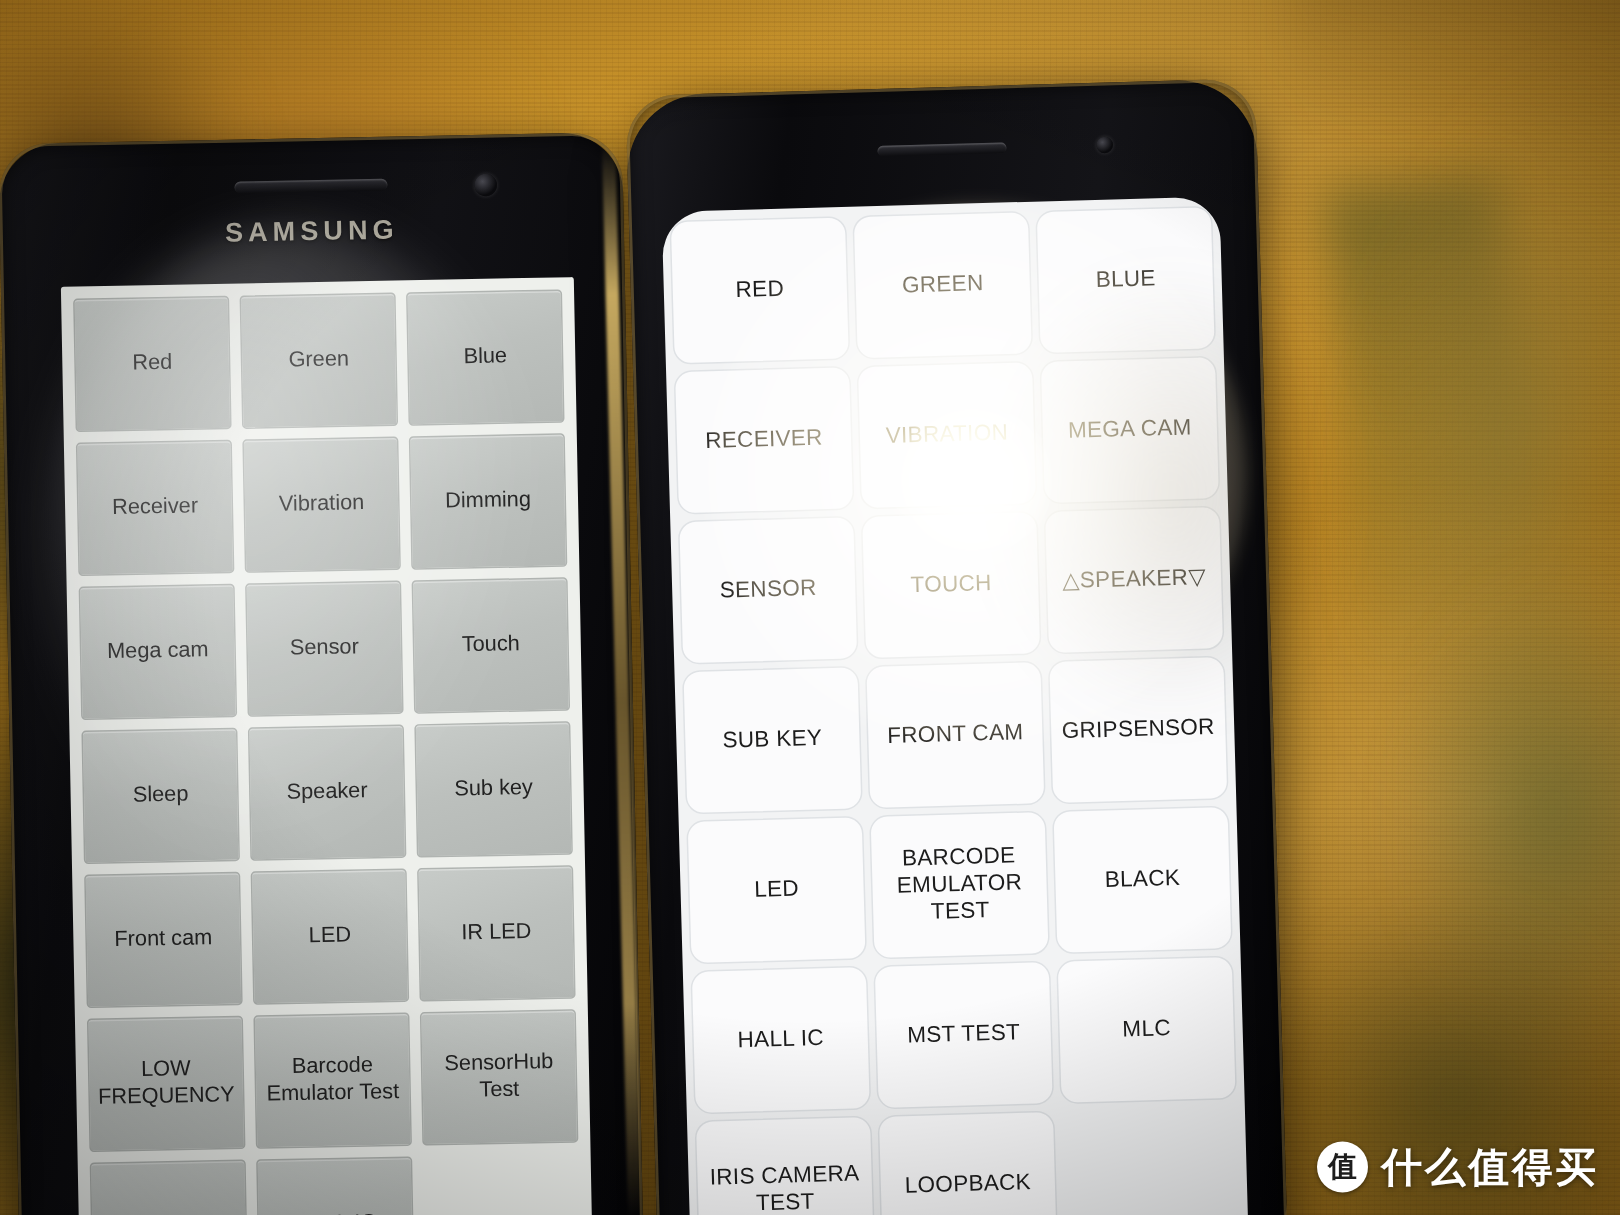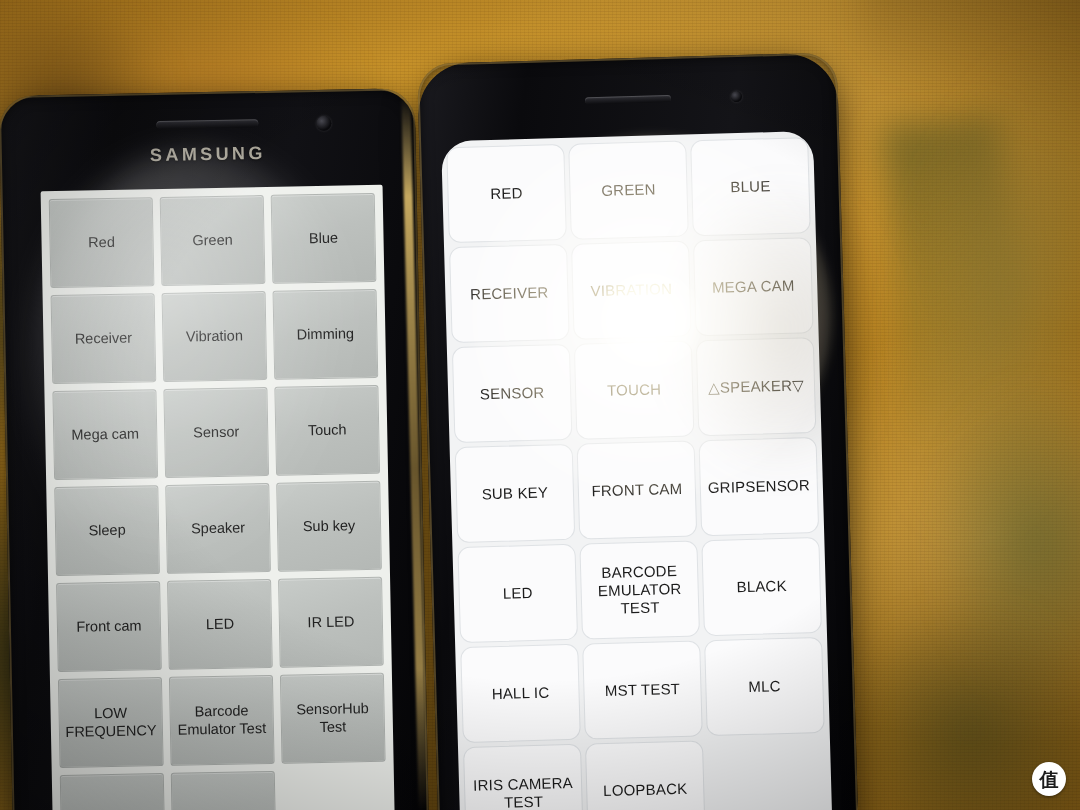--- a/index.html
+++ b/index.html
@@ -312,15 +312,16 @@
 
   <div id="gap-gleam"></div>
   <div class="glare" id="glare-left"></div>
   <div id="shade-right"></div>
   <div class="glare" id="glare-pool"></div>
   <div class="glare" id="glare-bulb"></div>
   <div id="vignette"></div>
 
   <div id="watermark">
     <div class="wm-logo">值</div>
+    <div class="wm-text">什么值得买</div>
   </div>
 
 </div>
 
 </body></html>

